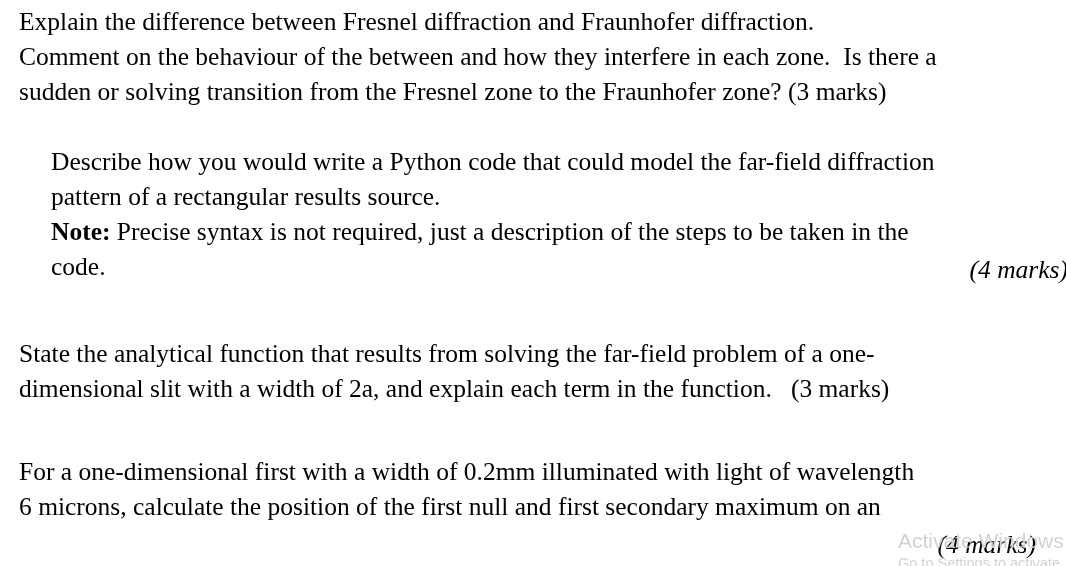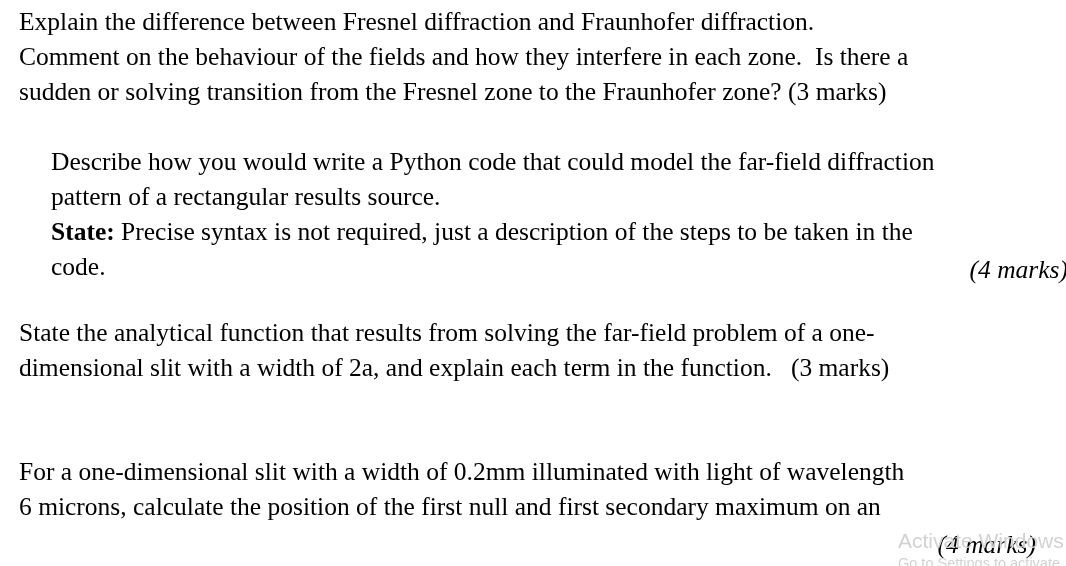--- a/index.html
+++ b/index.html
@@ -66,21 +66,21 @@
     white-space: pre;
   }
 
   .bold {
     font-weight: bold;
   }
 
   
   #p1 { top: 4px; }
   #p2 { top: 144px; margin-left: 32px; }
-  #p3 { top: 315px; }
+  #p3 { top: 336px; }
   #p4 { top: 454px; }
 
   
   #watermark {
     position: absolute;
     left: 898px;
     top: 528px;
     width: 200px;
     text-align: left;
     font-family: "Liberation Sans", "DejaVu Sans", sans-serif;
@@ -101,38 +101,38 @@
     white-space: pre;
   }
 </style>
 </head>
 <body>
 
 <div id="doc">
 
   <div class="para" id="p1">
     <span class="line">Explain the difference between Fresnel diffraction and Fraunhofer diffraction.</span>
-    <span class="line">Comment on the behaviour of the fields and how they interfere in each zone.  Is there a</span>
+    <span class="line">Comment on the behaviour of the between and how they interfere in each zone.  Is there a</span>
     <span class="line-with-marks"><span>sudden or solving transition from the Fresnel zone to the Fraunhofer zone? </span><span class="marks">(3 marks)</span></span>
   </div>
 
   <div class="para" id="p2">
     <span class="line">Describe how you would write a Python code that could model the far-field diffraction</span>
     <span class="line">pattern of a rectangular results source.</span>
-    <span class="line"><span class="bold">State:</span><span> </span><span>Precise syntax is not required, just a description of the steps to be taken in the</span></span>
+    <span class="line"><span class="bold">Note:</span><span> </span><span>Precise syntax is not required, just a description of the steps to be taken in the</span></span>
     <span class="line-with-marks"><span>code.</span><span class="marks-right">(4 marks)</span></span>
   </div>
 
   <div class="para" id="p3">
     <span class="line">State the analytical function that results from solving the far-field problem of a one-</span>
     <span class="line-with-marks"><span>dimensional slit with a width of 2a, and explain each term in the function.   </span><span class="marks">(3 marks)</span></span>
   </div>
 
   <div class="para" id="p4">
-    <span class="line">For a one-dimensional slit with a width of 0.2mm illuminated with light of wavelength</span>
+    <span class="line">For a one-dimensional first with a width of 0.2mm illuminated with light of wavelength</span>
     <span class="line">6 microns, calculate the position of the first null and first secondary maximum on an</span>
     <span class="line-with-marks"><span class="marks-right">(4 marks)</span></span>
   </div>
 
   <div id="watermark">
     <span class="wm-title">Activate Windows</span>
     <span class="wm-sub">Go to Settings to activate</span>
   </div>
 
 </div>

